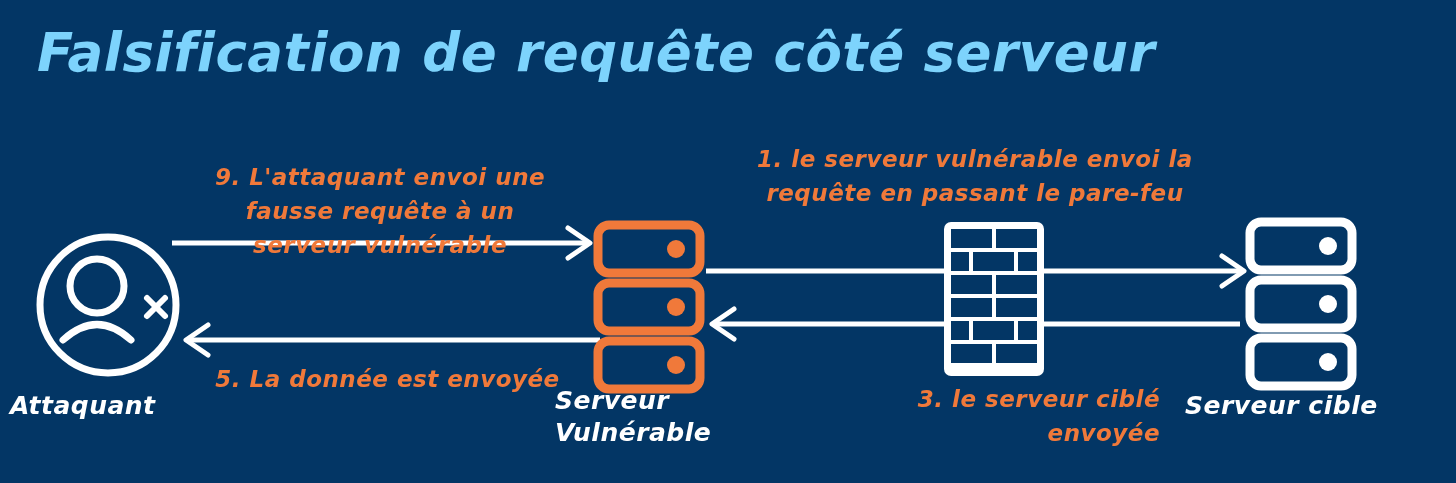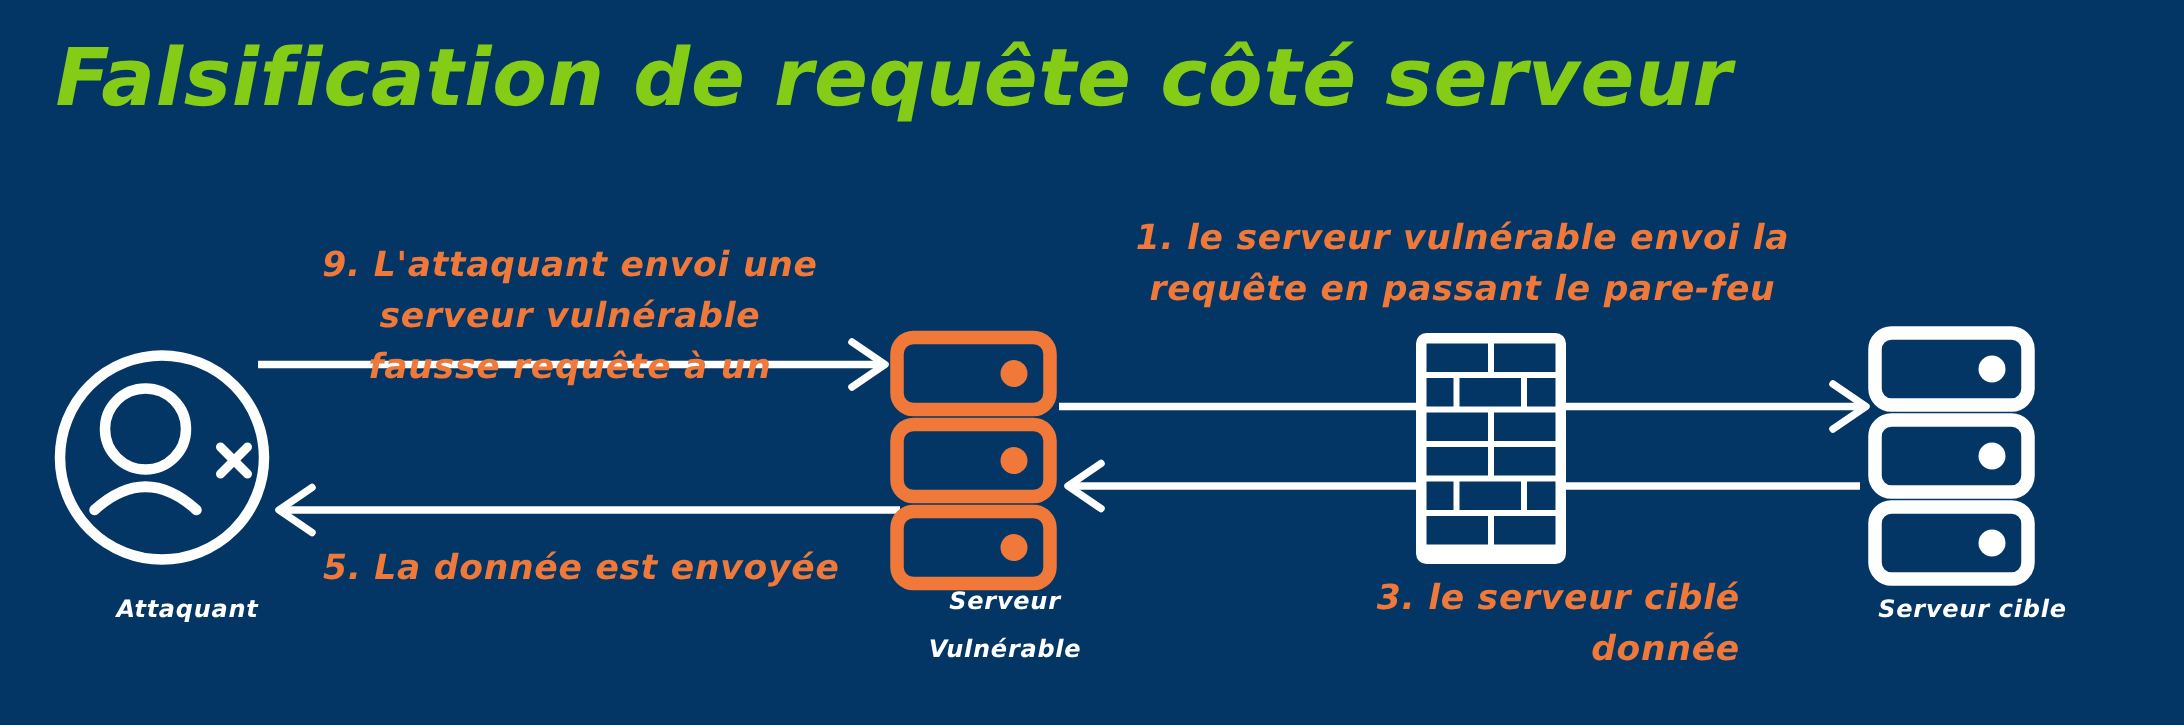--- a/index.html
+++ b/index.html
@@ -20,38 +20,38 @@
     font-style: italic;
     font-weight: 700;
     letter-spacing: 0.5px;
   }
   #title {
     position: absolute;
     left: 0;
     top: 24px;
     width: 1192px;
     text-align: center;
-    color: #84cc16;
+    color: #7dd3fc;
     font-size: 53px;
     line-height: 1.1;
     white-space: nowrap;
   }
   .step-label {
     position: absolute;
     color: #f0793a;
     font-size: 23px;
     line-height: 34px;
     text-align: center;
   }
   .node-label {
     position: absolute;
     color: #ffffff;
-    font-size: 16px;
+    font-size: 25px;
     line-height: 32px;
-    text-align: center;
+    text-align: left;
   }
   #lbl-step1 { left: 170px; top: 160px; width: 420px; }
   #lbl-step2 { left: 720px; top: 142px; width: 510px; }
   #lbl-step3a { left: 190px; top: 362px; width: 395px; }
   #lbl-step3b { left: 840px; top: 382px; width: 320px; text-align: right; }
   #lbl-attacker { left: 10px; top: 390px; width: 230px; }
   #lbl-vuln { left: 555px; top: 385px; width: 230px; }
   #lbl-target { left: 1185px; top: 390px; width: 260px; }
 
   .svg-layer {
@@ -145,36 +145,36 @@
       <rect x="1250" y="280" width="102" height="48" rx="11" ry="11" fill="none" stroke="#ffffff" stroke-width="9"></rect>
       <circle cx="1328" cy="304" r="9" fill="#ffffff"></circle>
       <rect x="1250" y="338" width="102" height="48" rx="11" ry="11" fill="none" stroke="#ffffff" stroke-width="9"></rect>
       <circle cx="1328" cy="362" r="9" fill="#ffffff"></circle>
     </g>
 
   </svg>
 
   <div class="step-label hand" id="lbl-step1">
     <div>9. L'attaquant envoi une</div>
+    <div>fausse requête à un</div>
     <div>serveur vulnérable</div>
-    <div>fausse requête à un</div>
   </div>
 
   <div class="step-label hand" id="lbl-step2">
     <div>1. le serveur vulnérable envoi la</div>
     <div>requête en passant le pare-feu</div>
   </div>
 
   <div class="step-label hand" id="lbl-step3a">
     <div>5. La donnée est envoyée</div>
   </div>
 
   <div class="step-label hand" id="lbl-step3b">
     <div>3. le serveur ciblé</div>
-    <div>donnée</div>
+    <div>envoyée</div>
   </div>
 
   <div class="node-label hand" id="lbl-attacker">Attaquant</div>
 
   <div class="node-label hand" id="lbl-target">Serveur cible</div>
 
   <div class="node-label hand" id="lbl-vuln">
     <div>Serveur</div>
     <div>Vulnérable</div>
   </div>

